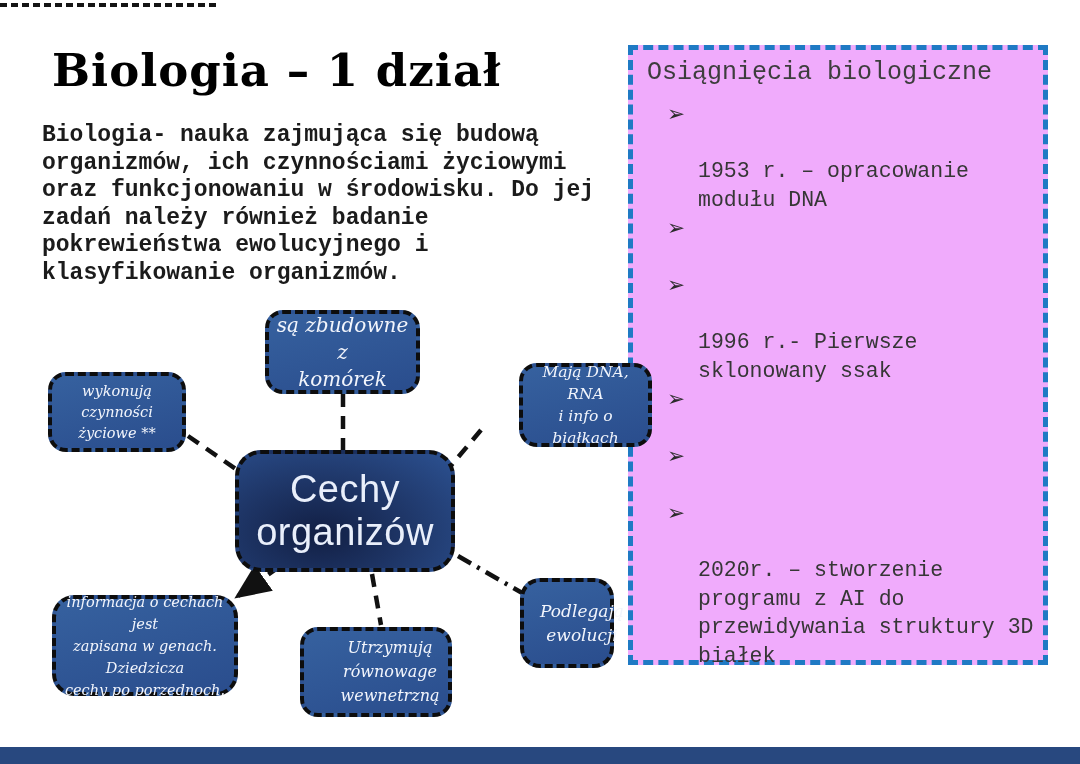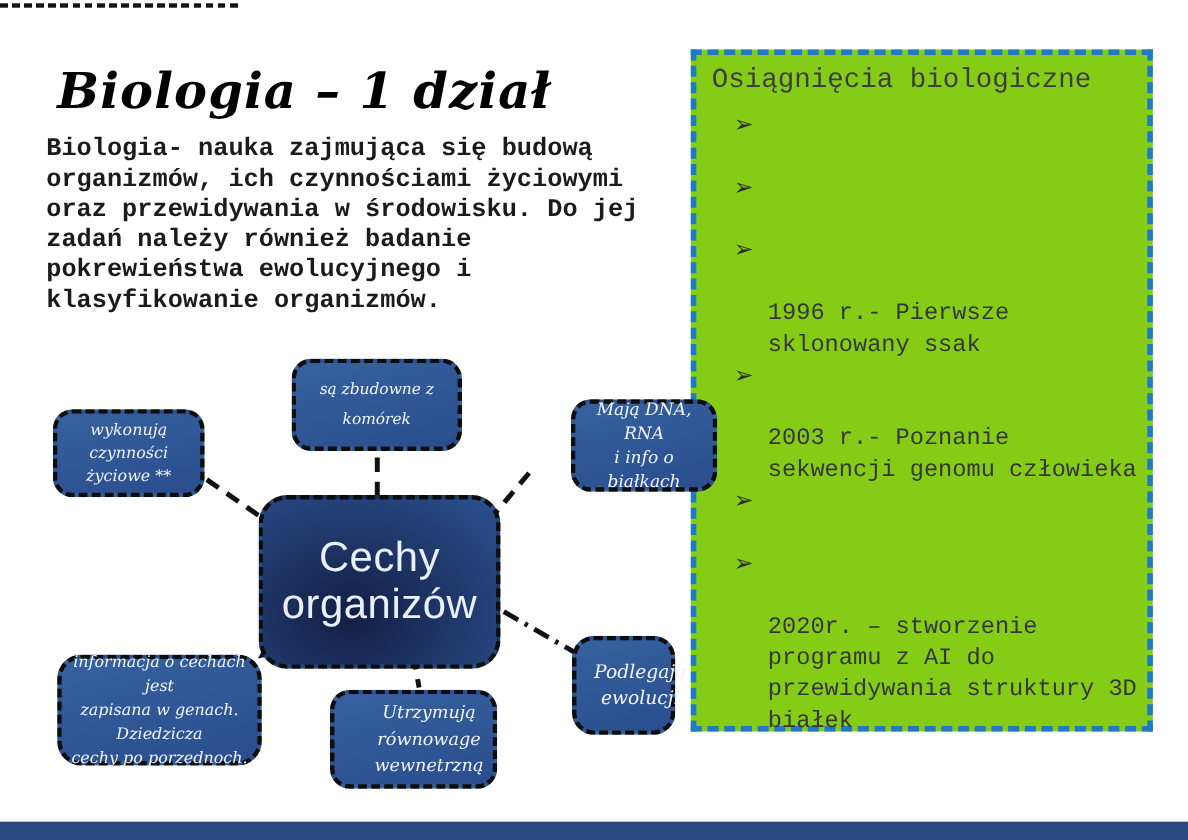--- a/index.html
+++ b/index.html
@@ -7,36 +7,36 @@
     width:1080px;height:764px;position:relative;overflow:hidden;
     background:#ffffff;font-family:"Liberation Sans",sans-serif;
   }
   
   .page-dashes{
     position:absolute;left:0;top:3px;width:217px;height:4px;
     background:repeating-linear-gradient(to right,#141414 0 7px,transparent 7px 11px);
   }
   
   .title{
-    position:absolute;left:52px;top:56px;
-    font-family:"DejaVu Serif",serif;font-style:italic;font-weight:bold;
+    position:absolute;left:52px;top:44px;
+    font-family:"DejaVu Serif",serif;font-weight:bold;
     font-size:45px;color:#000;letter-spacing:1px;white-space:nowrap;
   }
   
   .intro{
     position:absolute;left:42px;top:122px;width:600px;
     font-family:"Liberation Mono","DejaVu Sans Mono",monospace;
     font-weight:bold;font-size:23px;line-height:27.5px;color:#1b1b1b;
     white-space:pre-line;
   }
   
   .panel{
     position:absolute;left:628px;top:45px;width:420px;height:620px;
     box-sizing:border-box;border:5px dashed #1f7ac4;
-    padding:8px 6px 0 14px;background:#84cc16;
+    padding:8px 6px 0 14px;background:#f0abfc;
   }
   .panel-heading{
     font-family:"Liberation Mono","DejaVu Sans Mono",monospace;
     font-size:25px;line-height:30px;color:#3d3d3d;white-space:nowrap;
   }
   ul.ach{
     list-style:none;margin:12px 0 0 20px;padding:0;
   }
   ul.ach li{
     position:relative;padding-left:31px;margin:0;
@@ -51,26 +51,26 @@
   .node{
     position:absolute;box-sizing:border-box;
     display:flex;align-items:center;justify-content:center;
     text-align:center;color:#f2f5fc;
     border:4px dashed #0d0d0d;border-radius:18px;
     background:linear-gradient(165deg,#36619f 0%,#2a4d8d 100%);
     font-family:"DejaVu Serif",serif;font-style:italic;
     white-space:pre-line;padding:4px;
   }
   .node.center{
-    left:235px;top:450px;width:220px;height:158px;border-radius:26px;
+    left:235px;top:450px;width:220px;height:122px;border-radius:26px;
     background:radial-gradient(ellipse at 38% 70%, #121f44 0%, #1e3566 45%, #2c5191 100%);
     font-family:"Liberation Sans",sans-serif;font-style:normal;
     font-size:38px;line-height:43px;color:#e9effb;letter-spacing:0.5px;
   }
-  .node.cells{left:265px;top:310px;width:155px;height:84px;font-size:14px;line-height:27px;margin-top:16px;}
+  .node.cells{left:265px;top:310px;width:155px;height:84px;font-size:20px;line-height:27px;}
   .node.life{left:48px;top:372px;width:138px;height:80px;font-size:14.5px;line-height:21px;}
   .node.dna{left:475px;top:363px;width:133px;height:84px;font-size:15.5px;line-height:22px;margin-left:44px;}
   .node.genes{left:52px;top:595px;width:186px;height:101px;font-size:14.5px;line-height:22px;border-radius:22px;}
   .node.homeo{left:300px;top:627px;width:152px;height:90px;font-size:16px;line-height:24px;padding-left:32px;}
   .node.evo{left:520px;top:578px;width:94px;height:90px;font-size:17px;line-height:24px;border-radius:20px;padding-left:34px;}
   .node{z-index:2;}
   svg.connectors{position:absolute;left:0;top:0;z-index:1;pointer-events:none;}
   
   .bottom-bar{
     position:absolute;left:0;bottom:0;width:1080px;height:17px;
@@ -79,21 +79,21 @@
 </style>
 </head>
 <body>
 
 <div class="page-dashes"></div>
 
 <div class="title">Biologia – 1 dział</div>
 
 <div class="intro">Biologia- nauka zajmująca się budową
 organizmów, ich czynnościami życiowymi
-oraz przewidywania w środowisku. Do jej
+oraz funkcjonowaniu w środowisku. Do jej
 zadań należy również badanie
 pokrewieństwa ewolucyjnego i
 klasyfikowanie organizmów.</div>
 
 <svg class="connectors" width="1080" height="764" viewBox="0 0 1080 764">
   <defs>
     <marker id="arrow" markerWidth="10" markerHeight="10" refX="7" refY="3.5" orient="auto">
       <path d="M0,0 L8,3.5 L0,7 z" fill="#111"></path>
     </marker>
   </defs>
@@ -119,33 +119,33 @@
 <div class="node homeo">Utrzymują równowage
 wewnetrzną</div>
 <div class="node evo">Podlegają
 ewolucji</div>
 
 <div class="panel">
   <div class="panel-heading">Osiągnięcia biologiczne</div>
   <ul class="ach">
     <li>
       <span class="bullet">➢</span>
+      <span>1953 r. – opracowanie
+modułu DNA</span>
     </li>
     <li>
       <span class="bullet">➢</span>
     </li>
     <li>
       <span class="bullet">➢</span>
       <span>1996 r.- Pierwsze
 sklonowany ssak</span>
     </li>
     <li>
       <span class="bullet">➢</span>
-      <span>2003 r.- Poznanie
-sekwencji genomu człowieka</span>
     </li>
     <li>
       <span class="bullet">➢</span>
     </li>
     <li>
       <span class="bullet">➢</span>
       <span>2020r. – stworzenie
 programu z AI do
 przewidywania struktury 3D
 białek</span>

